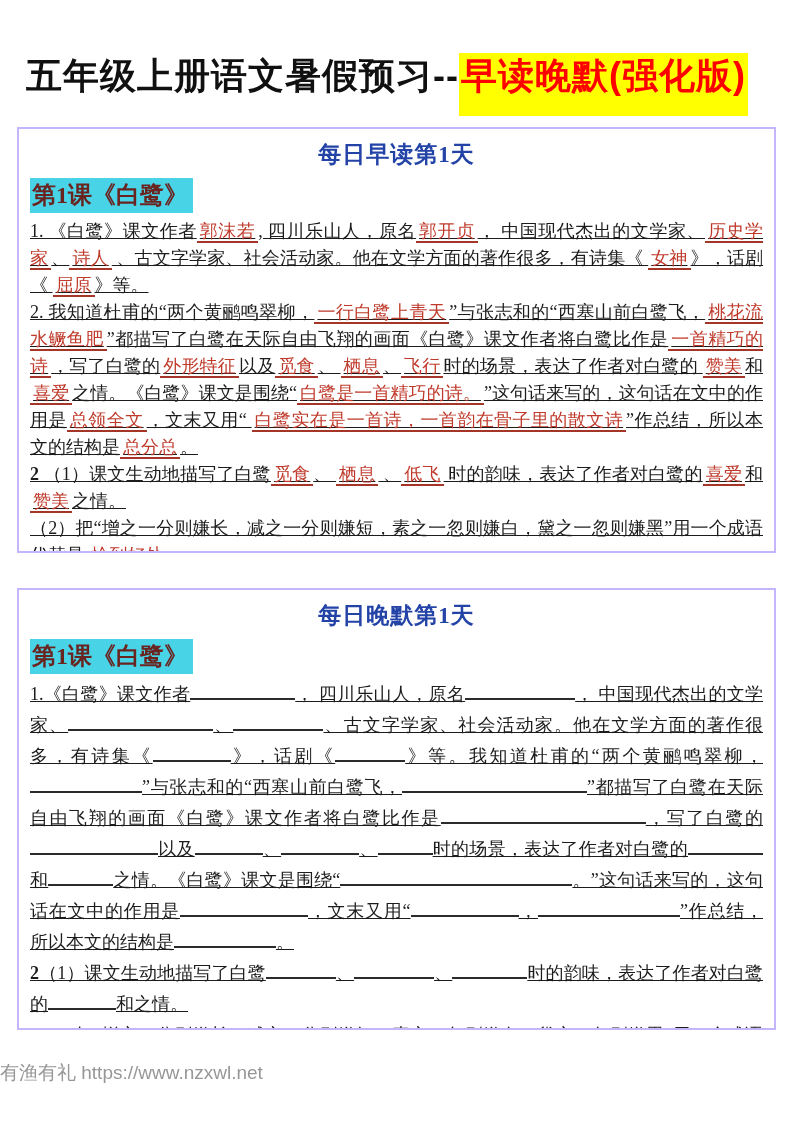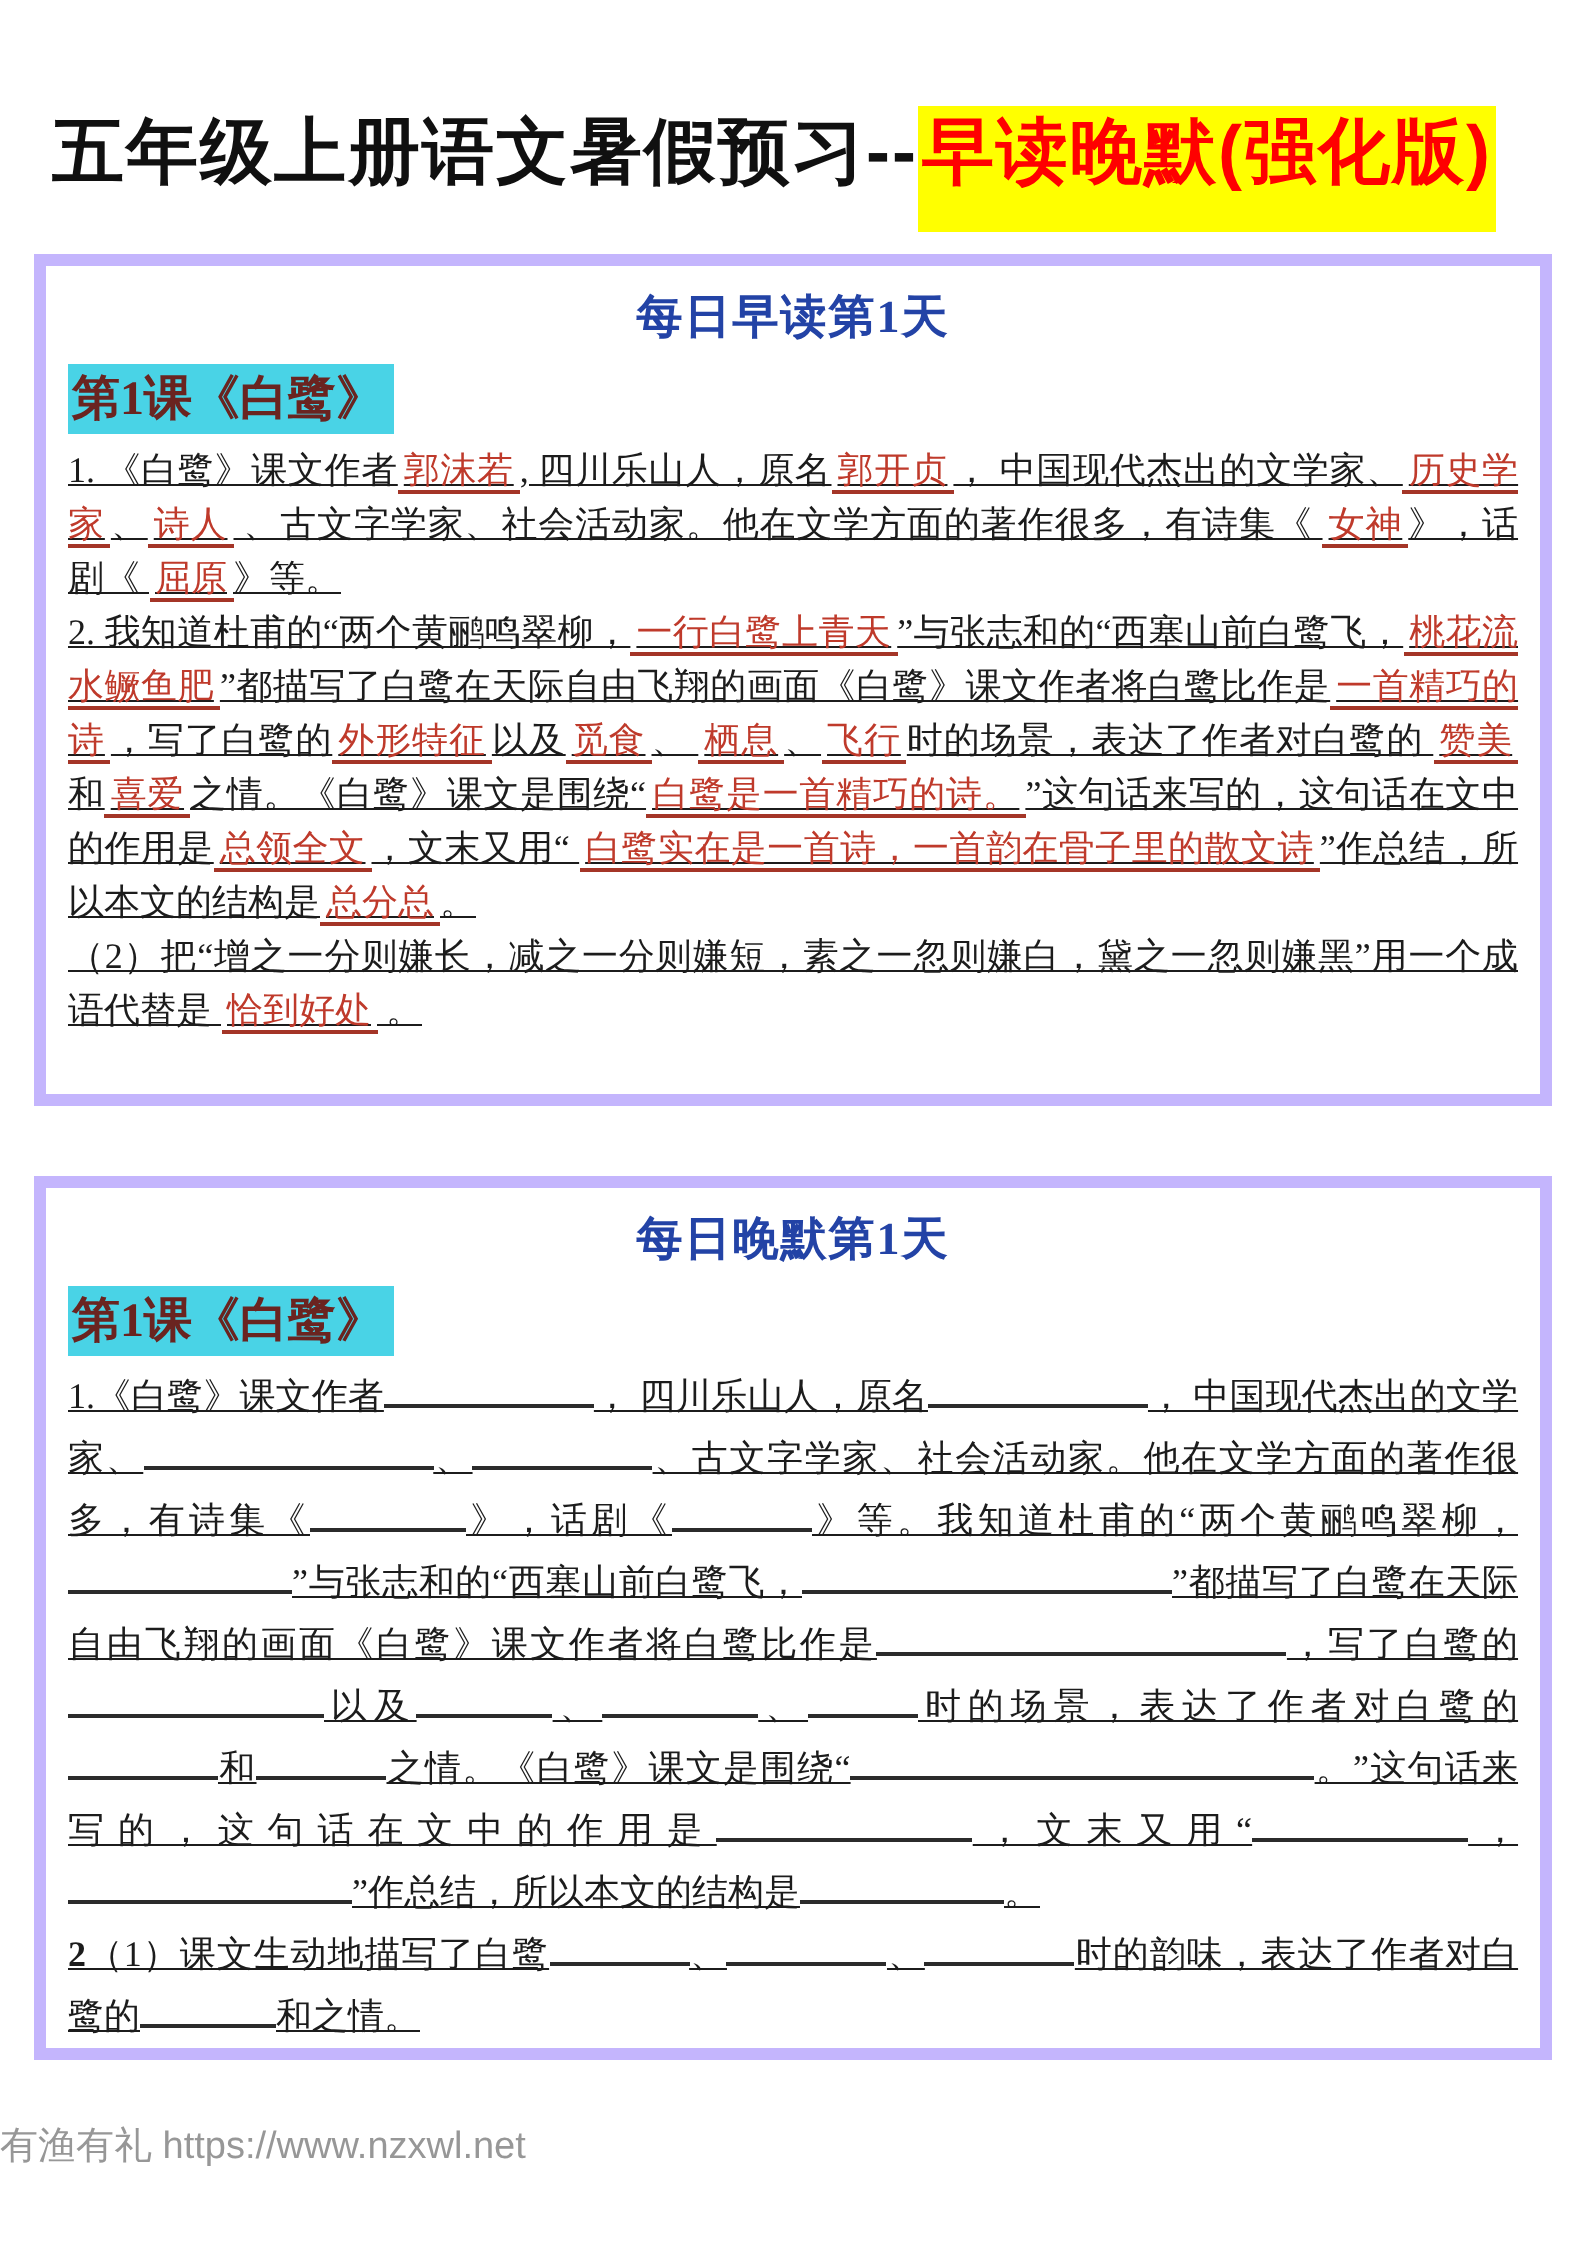--- a/index.html
+++ b/index.html
@@ -18,21 +18,21 @@
     white-space:nowrap; color:#101010;
   }
   .title .hl {
     background:var(--title-highlight-yellow,#ffff00);
     color:var(--title-red,#ff0000);
     padding:2px 2px 20px 2px;
   }
 
   .box {
     position:absolute; left:17px; width:759px;
-    border:6px solid #c4b5fd; background:#ffffff;
+    border:2px solid #c4b5fd; background:#ffffff;
     padding:8px 11px 6px 11px; overflow:hidden;
   }
   .box.morning { top:127px; height:426px; }
   .box.evening { top:588px; height:442px; }
 
   .box-header {
     text-align:center; color:var(--accent-blue,#2343a6);
     font-size:23px; font-weight:bold; margin:2px 0 8px 0;
     letter-spacing:1px;
   }
@@ -71,20 +71,21 @@
   <h1 class="title"><span>五年级上册语文暑假预习--</span><span class="hl">早读晚默(强化版)</span></h1>
 
   <section class="box morning">
     <h2 class="box-header">每日早读第1天</h2>
     <div>
       <span class="lesson">第1课《白鹭》</span>
     </div>
     <div class="content">
         <p><span class="plain">1. 《白鹭》课文作者</span><span class="answer">郭沫若</span><span class="plain">, 四川乐山人，原名</span><span class="answer">郭开贞</span><span class="plain">， 中国现代杰出的文学家、</span><span class="answer">历史学家</span><span class="plain">、</span><span class="answer">诗人</span><span class="plain"> 、古文字学家、社会活动家。他在文学方面的著作很多，有诗集《 </span><span class="answer">女神</span><span class="plain">》，话剧《 </span><span class="answer">屈原</span><span class="plain">》等。</span></p>
         <p><span class="plain">2. 我知道杜甫的“两个黄鹂鸣翠柳，</span><span class="answer">一行白鹭上青天</span><span class="plain">”与张志和的“西塞山前白鹭飞，</span><span class="answer">桃花流水鳜鱼肥</span><span class="plain">”都描写了白鹭在天际自由飞翔的画面《白鹭》课文作者将白鹭比作是</span><span class="answer">一首精巧的诗</span><span class="plain">，写了白鹭的</span><span class="answer">外形特征</span><span class="plain">以及</span><span class="answer">觅食</span><span class="plain">、 </span><span class="answer">栖息</span><span class="plain">、</span><span class="answer">飞行</span><span class="plain">时的场景，表达了作者对白鹭的 </span><span class="answer">赞美</span><span class="plain">和</span><span class="answer">喜爱</span><span class="plain">之情。《白鹭》课文是围绕“</span><span class="answer">白鹭是一首精巧的诗。</span><span class="plain">”这句话来写的，这句话在文中的作用是</span><span class="answer">总领全文</span><span class="plain">，文末又用“ </span><span class="answer">白鹭实在是一首诗，一首韵在骨子里的散文诗</span><span class="plain">”作总结，所以本文的结构是</span><span class="answer">总分总</span><span class="plain">。</span></p>
+        <p><span class="boldnum">2</span><span class="plain"> （1）课文生动地描写了白鹭</span><span class="answer">觅食</span><span class="plain">、 </span><span class="answer">栖息</span><span class="plain"> 、</span><span class="answer">低飞</span><span class="plain"> 时的韵味，表达了作者对白鹭的</span><span class="answer">喜爱</span><span class="plain">和</span><span class="answer">赞美</span><span class="plain">之情。</span></p>
         <p><span class="plain">（2）把“增之一分则嫌长，减之一分则嫌短，素之一忽则嫌白，黛之一忽则嫌黑”用一个成语代替是 </span><span class="answer">恰到好处</span><span class="plain"> 。</span></p>
       </div>
   </section>
 
   <section class="box evening">
     <h2 class="box-header">每日晚默第1天</h2>
     <div>
       <span class="lesson">第1课《白鹭》</span>
     </div>
     <div class="content">

